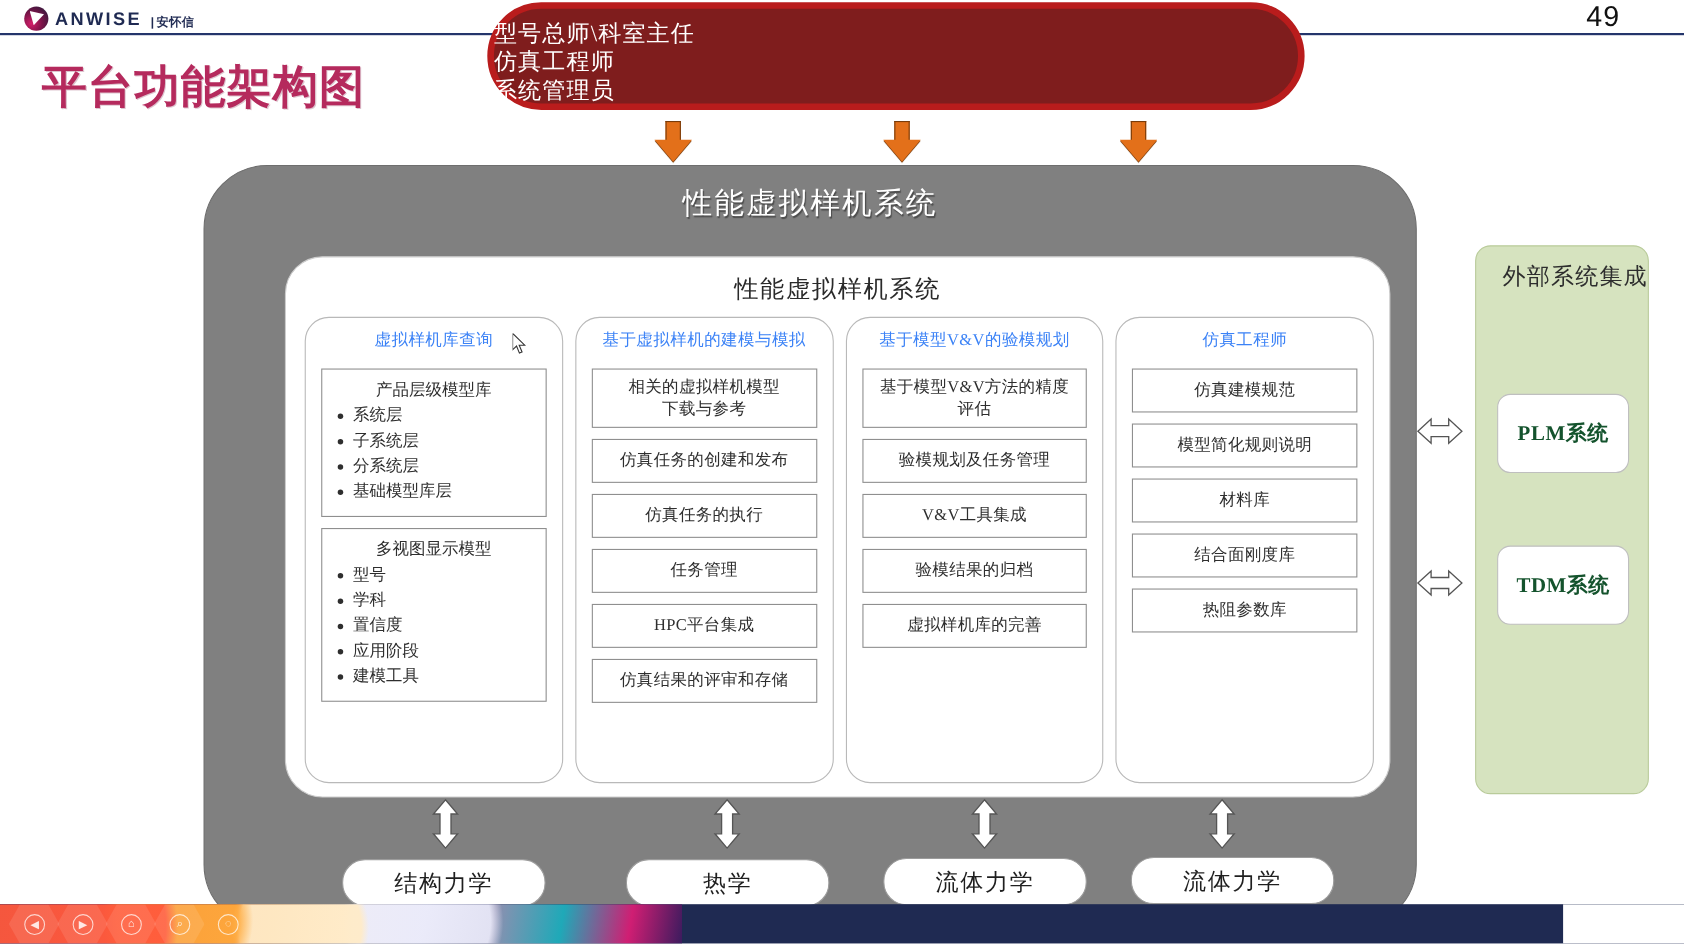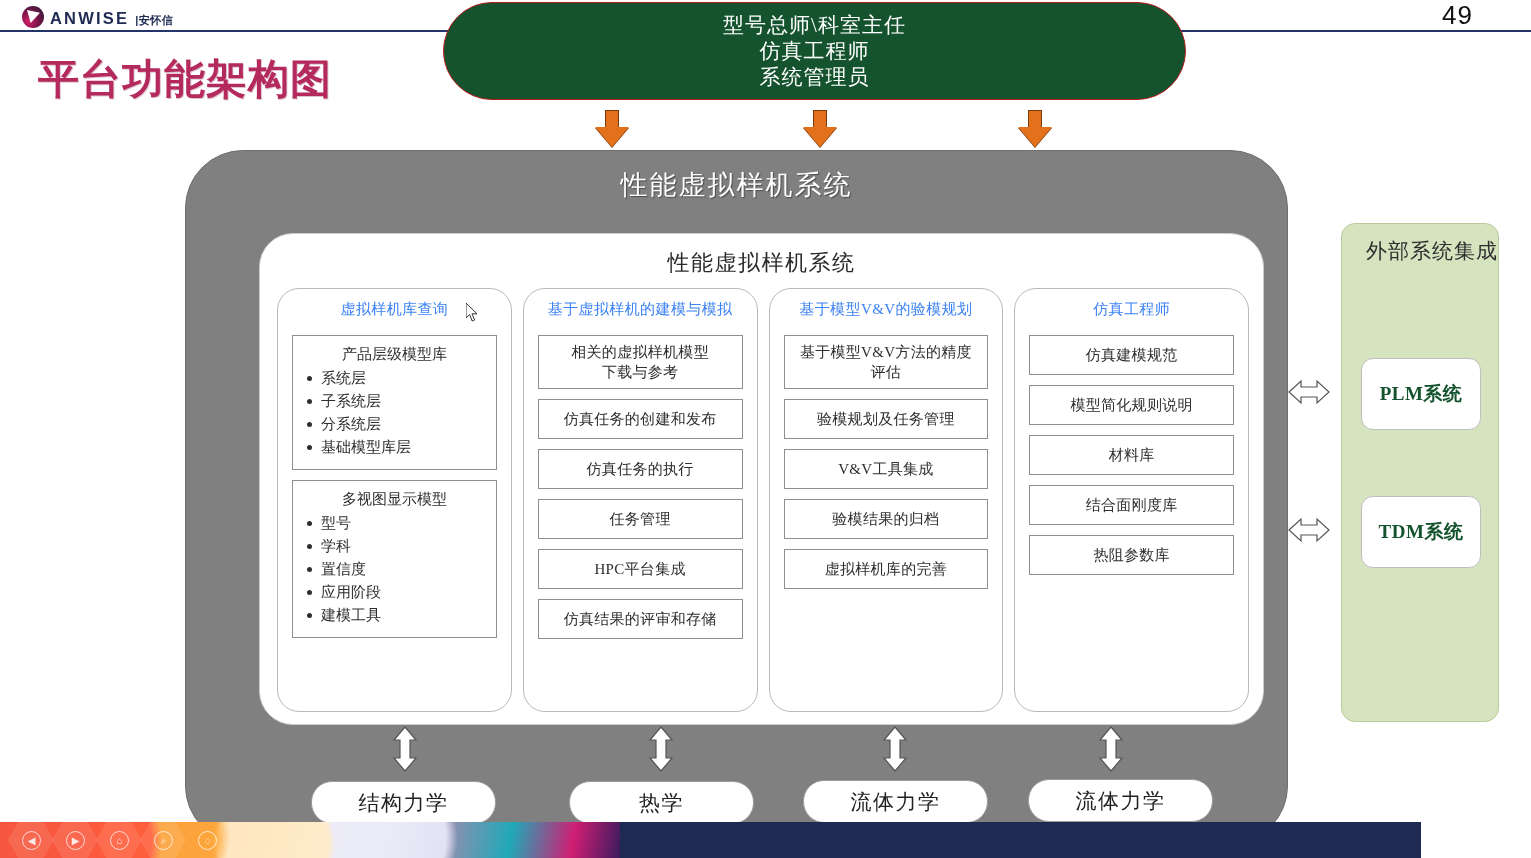--- a/index.html
+++ b/index.html
@@ -21,40 +21,40 @@
     width: 22px; height: 22px; border-radius: 50%;
     background: radial-gradient(circle at 30% 70%, #d41f6a 0%, #7a1448 45%, #1b1b38 100%);
     position: relative; overflow: hidden;
   }
   .logo-mark::after {
     content: ""; position: absolute; left: 5px; top: 4px; width: 13px; height: 13px;
     background: #ffffff; clip-path: polygon(0% 0%, 100% 22%, 28% 100%);
   }
   .logo-word { font-family: "Liberation Sans", sans-serif; font-weight: bold; font-size: 16.5px;
     letter-spacing: 2.2px; color: #1f2a52; }
-  .logo-cn { font-family: Liberation Sans, sans-serif; font-weight: bold; font-size: 11px;
+  .logo-cn { font-family: Liberation Mono, monospace; font-weight: bold; font-size: 11px;
     color: #1f2a52; letter-spacing: .5px; }
 
   .page-no {
     position: absolute; right: 58px; top: 0px; font-family: "Liberation Sans", sans-serif;
     font-size: 26px; color: #111; letter-spacing: 1px;
   }
 
   .slide-title {
     position: absolute; left: 38px; top: 52px;
     font-family: "Liberation Sans", sans-serif; font-weight: bold;
     font-size: 41px; letter-spacing: 1px; color: #b52a5d;
     text-shadow: 1px 1px 0 rgba(120,20,60,.25);
   }
 
   
   .role-pill {
     position: absolute; left: 443px; top: 2px; width: 743px; height: 98px;
-    background: #14532d; border: 1px solid #b91c1c; border-radius: 49px;
-    color: #ffffff; text-align: center; padding-top: 9px;
+    background: #7f1d1d; border: 6px solid #b91c1c; border-radius: 49px;
+    color: #ffffff; text-align: left; padding-top: 9px;
     font-size: 21px; line-height: 26px; letter-spacing: 1px;
   }
 
   
   .oarrow { position: absolute; width: 34px; height: 37px; }
   .oarrow .shaft { position: absolute; left: 10px; top: 0; width: 14px; height: 20px;
     background: #e3701a; border: 1.5px solid #7a3c0a; border-bottom: none; }
   .oarrow .head { position: absolute; left: 0; top: 17px; width: 0; height: 0;
     border-left: 17px solid transparent; border-right: 17px solid transparent;
     border-top: 20px solid #e3701a; filter: drop-shadow(0 1px 0 #7a3c0a); }

